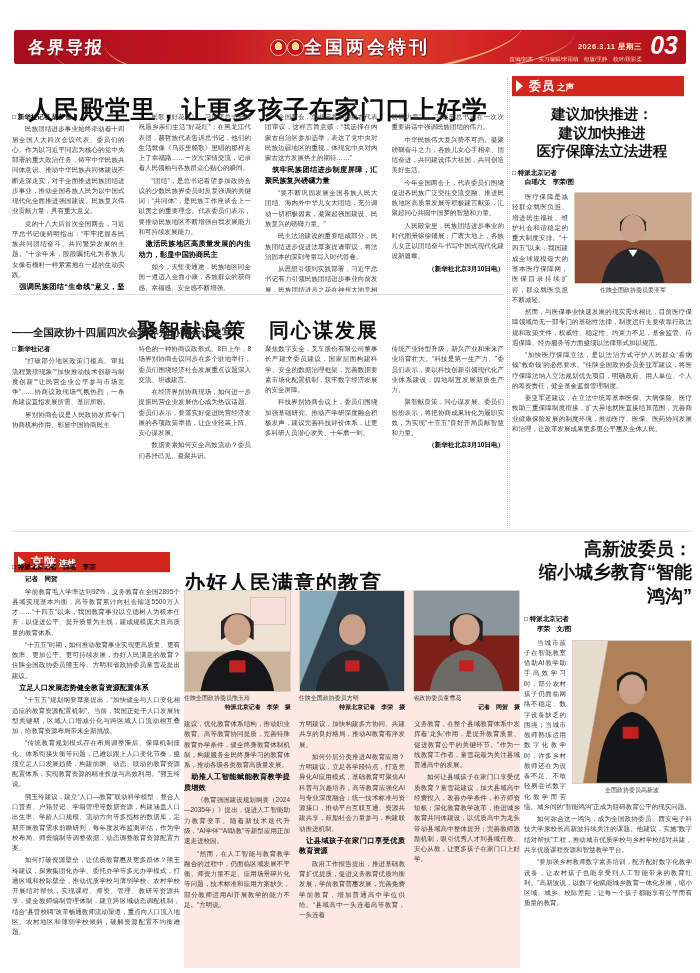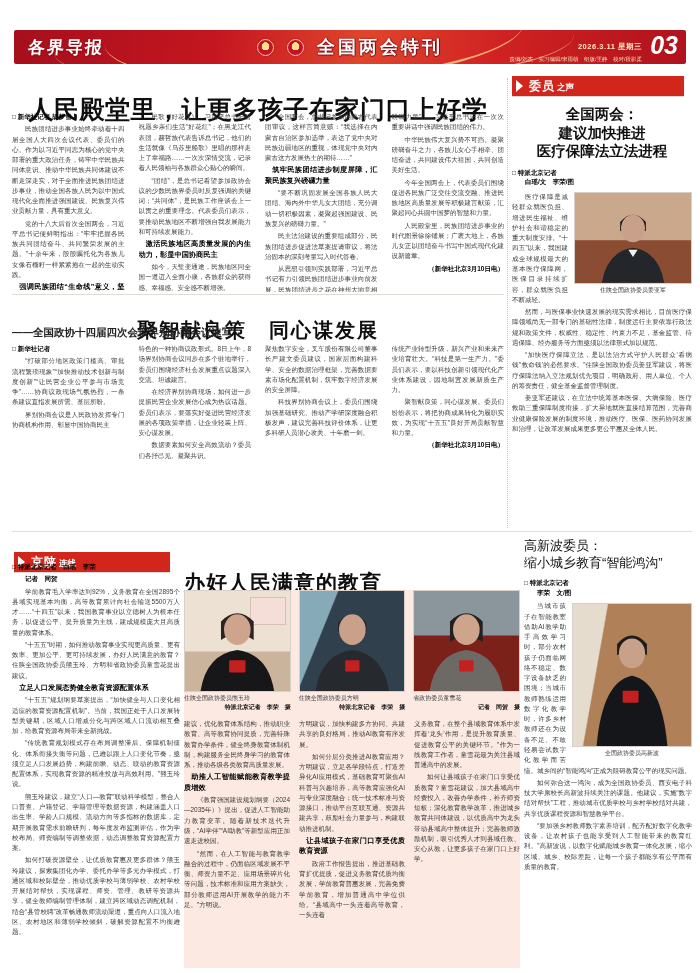--- a/index.html
+++ b/index.html
@@ -10,21 +10,21 @@
 
   
   .topbar{left:14px;top:30px;width:672px;height:34px;
     background:linear-gradient(96deg,#a60f1c 0%,#c41620 30%,#e0452c 52%,#d02222 72%,#b0121c 100%);
     border-radius:2px;overflow:hidden;display:flex;align-items:center;}
   .swirl1,.swirl2{position:absolute;border-radius:50%;pointer-events:none;}
   .swirl1{left:90px;top:-46px;width:420px;height:96px;border-bottom:3px solid rgba(255,216,140,.75);transform:rotate(-3deg);}
   .swirl2{left:40px;top:-30px;width:520px;height:86px;border-bottom:2px solid rgba(255,240,210,.55);transform:rotate(-2deg);}
   .masthead{margin-left:14px;color:#fff;font-family:"DejaVu Serif",serif;
     font-size:17px;font-weight:700;letter-spacing:2px;transform:skewX(-5deg);text-shadow:0 1px 2px rgba(90,0,0,.6);}
-  .banner-center{position:absolute;left:0;right:0;top:0;bottom:0;display:flex;align-items:center;justify-content:center;gap:13px;}
+  .banner-center{position:absolute;left:0;right:0;top:0;bottom:0;display:flex;align-items:center;justify-content:center;gap:0;}
   .emblem{width:15px;height:15px;border-radius:50%;border:1px solid #f6cf7d;
     background:radial-gradient(circle at 50% 42%,#ffdf8a 0 34%,#c8102e 35%);box-shadow:0 0 2px rgba(0,0,0,.3);}
   .banner-title{color:#fff;font-size:18px;font-weight:800;letter-spacing:3px;
     text-shadow:0 0 2px #7e0d14,0 1px 0 #7e0d14,1px 0 0 #7e0d14;}
   .banner-right{position:absolute;right:44px;top:12px;text-align:right;}
   .dateline{color:#ffe9c4;font-size:7.5px;font-weight:700;letter-spacing:.5px;}
   .staff{color:#ffdfb0;font-size:5.5px;margin-top:4px;}
   .pageno{position:absolute;right:8px;top:1px;color:#fff;font-size:25px;font-weight:800;font-style:italic;}
 
   
@@ -80,21 +80,21 @@
   .edu-fig .photo{height:100px;}
   .ph-xiong{background:linear-gradient(180deg,#ece1d2 0 60%,#cbb49c 61%);}
   .ph-xiong::before{content:"";position:absolute;right:4px;top:6px;width:34px;height:26px;background:#f6ded8;border:1px solid #d9bfb5;}
   .ph-fang{background:linear-gradient(112deg,#86aab8 0 26%,#30414d 27% 100%);}
   .ph-tong{background:linear-gradient(180deg,#8b969c 0 44%,#7c211a 45%);}
   .pink-cols{display:flex;gap:9px;margin-top:7px;height:224px;overflow:hidden;}
   .pink-col{flex:1;overflow:hidden;}
 
   
   .gao-wrap{left:524px;top:538px;width:168px;height:430px;overflow:hidden;}
-  .gao-hl{text-align:left;font-weight:400;color:#101010;font-size:13px;line-height:1.3;}
+  .gao-hl{text-align:right;font-weight:700;color:#101010;font-size:18px;line-height:1.3;}
   .gao-byline{margin-top:6px;font-size:6.5px;font-weight:700;color:#000;line-height:1.5;}
   .gao-fig{float:right;width:120px;margin:2px 0 3px 6px;}
   .ph-gao{height:142px;background:linear-gradient(100deg,#e6dccd 0 24%,#b08059 25% 100%);}
 
   .sep-top{left:12px;top:294px;width:492px;}
   .sep-mid{left:12px;top:531px;width:680px;}
   .vsep-main{left:507px;top:78px;height:450px;}
 </style>
 </head>
 <body>
@@ -175,21 +175,21 @@
     </div>
 </div>
 
 <section class="abs voice-wrap">
   <div class="secbanner voice-banner">
     <span class="chev"></span>
     <span class="sec-main">委员</span>
     <span class="sec-sub">之声</span>
   </div>
   <div class="voice-hl">
-    <div>全国两会：</div>
+    <div>建议加快推进：</div>
     <div>建议加快推进</div>
     <div>医疗保障法立法进程</div>
   </div>
   <div class="voice-byline">
     <div>□ 特派北京记者</div>
     <div>　　白瑶/文　李荣/图</div>
   </div>
   <div class="voice-body smalltext">
     <figure class="voice-fig" style="margin:0 0 3px 6px">
       <div class="photo ph-jiang" style="height:90px">

